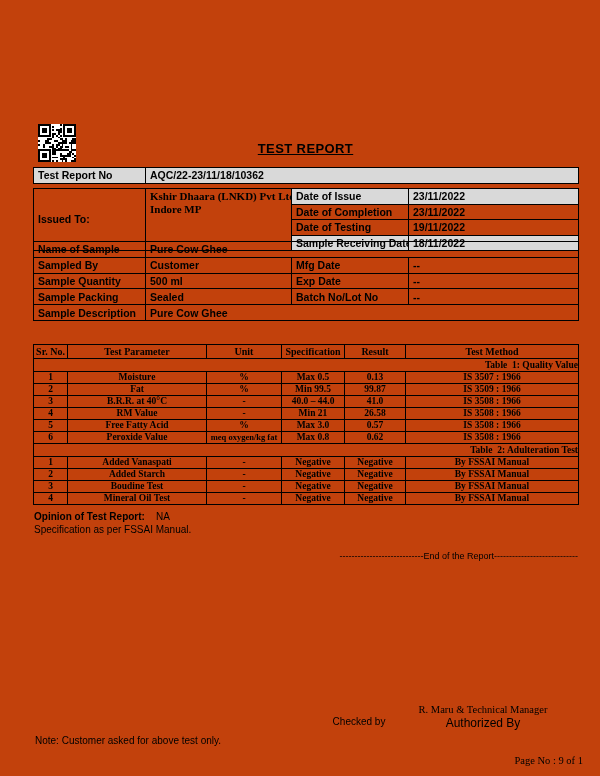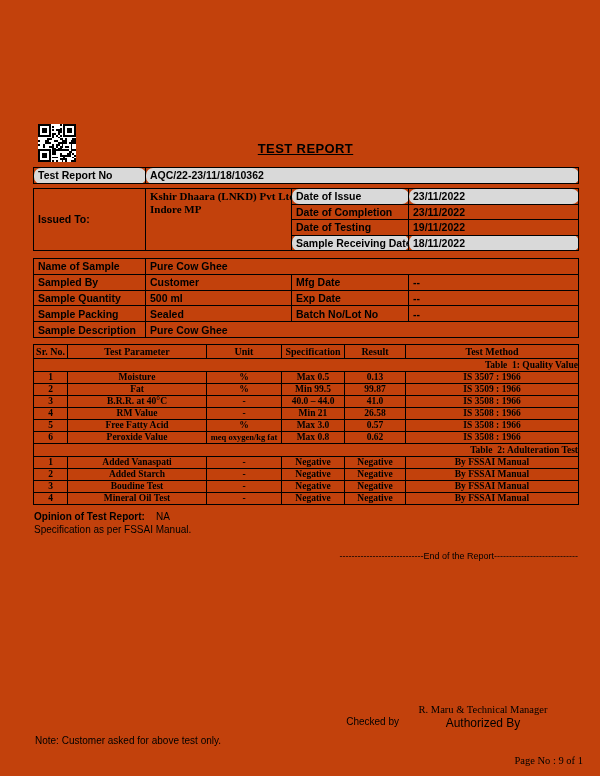--- a/index.html
+++ b/index.html
@@ -7,49 +7,49 @@
         font-family:"Liberation Sans",sans-serif;overflow:hidden;}
 
   .qr{position:absolute;left:38px;top:124px;width:38px;height:38px;}
 
   .title{position:absolute;left:33px;top:141px;width:545px;text-align:center;
          font-weight:bold;font-size:13px;text-decoration:underline;letter-spacing:.4px;}
 
   table.t{position:absolute;left:33px;width:545px;border-collapse:collapse;table-layout:fixed;}
   table.t td{border:1px solid #000;overflow:hidden;white-space:nowrap;vertical-align:middle;
              padding:0 2px 0 4px;font-size:10.5px;font-weight:bold;line-height:1.15;}
-  .gray{background:#d9d9d9;border-radius:7px;}
+  .gray{background:#d9d9d9;}
 
   #t-reportno{top:167px;}
   #t-reportno td{height:15px;}
 
   #t-issued{top:188px;}
   #t-issued td{height:14.5px;}
   #t-issued td.company{vertical-align:top;font-family:"Liberation Serif",serif;
                        font-size:11px;padding-top:1px;line-height:1.2;}
 
-  #t-sample{top:258px;padding-left:35px;}
+  #t-sample{top:241px;padding-left:35px;}
   #t-sample td{height:14.8px;}
 
   #t-results{top:344px;}
   #t-results td{font-family:"Liberation Serif",serif;text-align:center;padding:0;
                 font-size:9.5px;height:11px;font-weight:bold;}
   #t-results tr.head td{font-size:10px;height:13px;}
   #t-results td.section{text-align:right;padding-left:2px;white-space:pre;height:12px;}
   #t-results td.tight{font-size:8.5px;}
 
   .opinion{position:absolute;left:34px;top:511px;font-size:10px;}
   .opinion .b{font-weight:bold;}
   .opinion .v{margin-left:3px;padding-left:8px;}
   .specnote{position:absolute;left:34px;top:524px;font-size:10px;}
   .endline{position:absolute;left:33px;top:551px;width:545px;text-align:right;font-size:9px;}
 
   .sig-name{position:absolute;left:403px;top:704px;width:160px;text-align:center;
             font-family:"Liberation Serif",serif;font-size:10.5px;}
-  .sig-checked{position:absolute;left:319px;top:716px;width:80px;text-align:right;font-size:10px;}
+  .sig-checked{position:absolute;left:319px;top:716px;width:80px;text-align:center;font-size:10px;}
   .sig-auth{position:absolute;left:403px;top:716px;width:160px;text-align:center;font-size:12px;}
   .note{position:absolute;left:35px;top:735px;font-size:10px;}
   .pageno{position:absolute;right:17px;top:755px;font-family:"Liberation Serif",serif;font-size:10.5px;}
 </style>
 </head>
 <body>
 
 <div class="page">
 
   <div class="qr" id="qr"><svg width="38" height="38" viewBox="0 0 21 21" shape-rendering="crispEdges" xmlns="http://www.w3.org/2000/svg">

